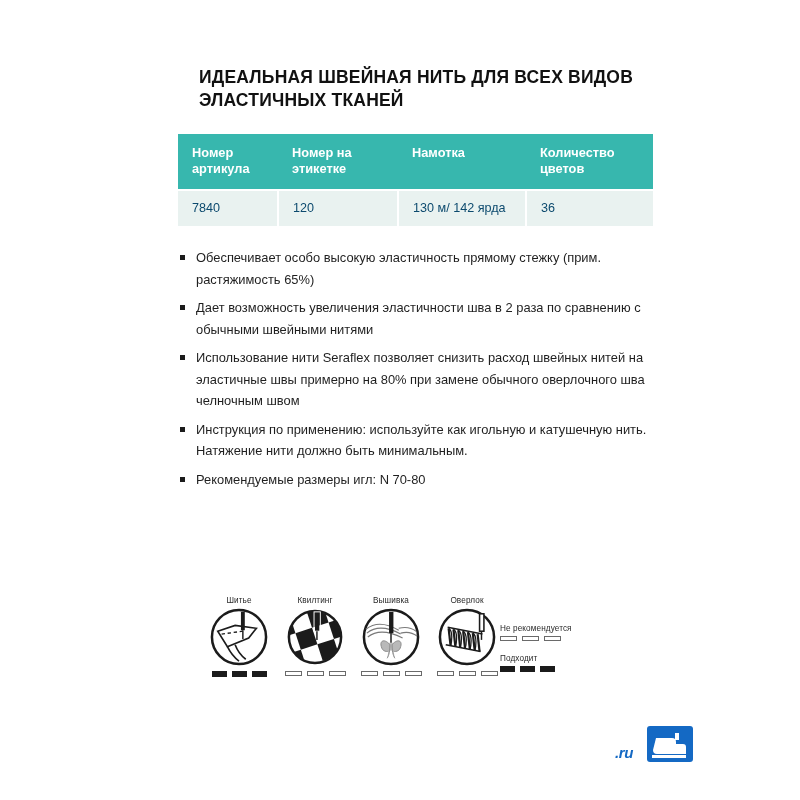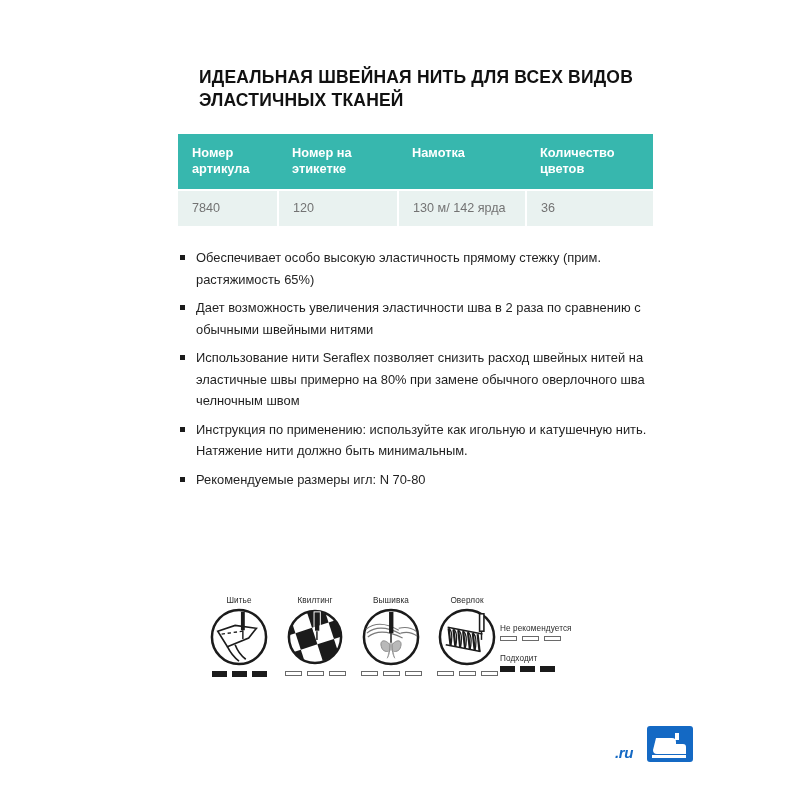--- a/index.html
+++ b/index.html
@@ -55,21 +55,21 @@
     font-size: 12.8px;
     font-weight: bold;
     text-align: left;
     vertical-align: top;
     padding: 11px 0 12px 14px;
     line-height: 16px;
     border: none;
   }
   .spec-table td {
     background: #e9f2f0;
-    color: #737373;
+    color: #0c4a6e;
     font-size: 12.6px;
     font-weight: normal;
     text-align: left;
     vertical-align: middle;
     padding: 10px 0 11px 14px;
     border-left: 2px solid #ffffff;
     border-top: 2px solid #ffffff;
   }
   .spec-table td:first-child { border-left: none; }
   .col-1 { width: 100px; }

